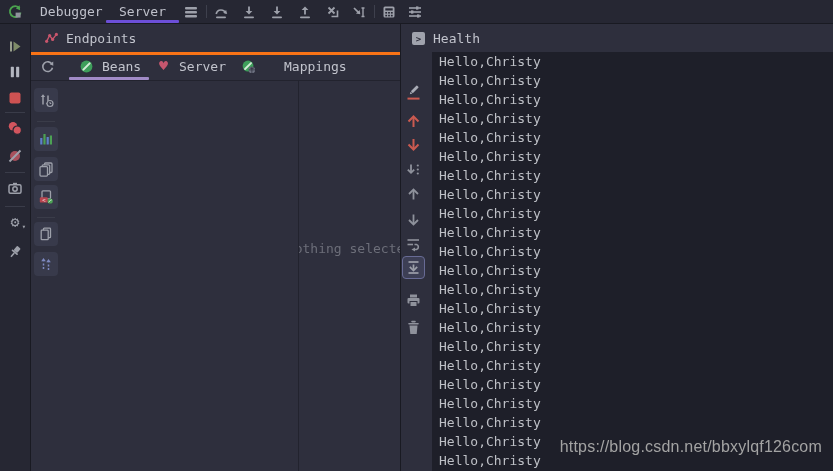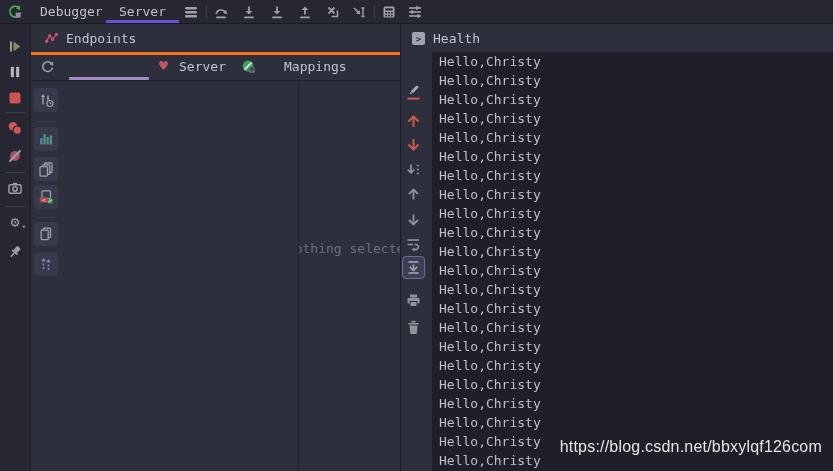--- a/index.html
+++ b/index.html
@@ -42,21 +42,21 @@
   .co-header{position:absolute;left:0;top:0;width:100%;height:28px;border-bottom:1px solid #22232e;}
   .co-hicon{position:absolute;left:11px;top:8px;width:13px;height:13px;background:#a0a3ad;border-radius:2px;
             display:flex;align-items:center;justify-content:center;font-size:9px;font-weight:bold;color:#2b2c39;}
   .co-strip{position:absolute;left:0;top:28px;width:31px;height:419px;background:#2e2f3d;}
   .csico{position:absolute;left:4px;width:17px;height:17px;}
   .sel-box{position:absolute;left:1px;width:23px;height:23px;background:#3d3f55;border:1px solid #686b95;border-radius:4px;box-sizing:border-box;}
   .co-body{position:absolute;left:31px;top:28px;width:402px;height:419px;background:#1e1f29;overflow:hidden;padding-left:7px;box-sizing:border-box;}
   .co-line{font-size:13px;line-height:19px;color:#bec0c6;white-space:pre;}
 
   .watermark{position:absolute;right:11px;top:438px;font-family:"Liberation Sans",sans-serif;
-             font-size:16px;color:#e5e5e5;letter-spacing:0.2px;}
+             font-size:16px;color:#a3a3a3;letter-spacing:0.2px;}
 </style>
 </head>
 <body>
 
 <div id="root">
 
   <div class="topbar">
 
     <span class="ico abs" style="left:6px;top:3px;width:18px;height:18px;">
       <svg width="16" height="16" viewBox="0 0 16 16">
@@ -215,20 +215,29 @@
       <span class="panel-title abs" style="left:35px;top:7px;">Endpoints</span>
     </div>
 
     <span class="ico abs" style="left:8px;top:34px;width:16px;height:16px;">
       <svg width="15" height="15" viewBox="0 0 16 16">
         <path d="M12.9 5.9 A5.2 5.2 0 1 0 13.3 9.3" fill="none" stroke="#9da0aa" stroke-width="1.7"></path>
         <polygon points="14.1,2.7 14.2,7.3 10.3,5.6" fill="#9da0aa"></polygon>
       </svg>
     </span>
 
+    <div class="ptab" style="left:48px;">
+      <span class="ico" style="width:15px;height:15px;">
+        <svg width="15" height="15" viewBox="0 0 16 16">
+          <circle cx="8" cy="8" r="6.3" fill="#3e9e5b"></circle>
+          <rect x="6.9" y="2.2" width="2.2" height="11.6" rx="1.1" fill="#d3ecd7" transform="rotate(45 8 8)"></rect>
+        </svg>
+      </span>
+      <span>Beans</span>
+    </div>
     <div class="ptab" style="left:125px;">
       <span class="ico" style="width:15px;height:15px;font-size:15px;color:#c4566e;line-height:1;">♥</span>
       <span>Server</span>
     </div>
     <div class="ptab" style="left:210px;gap:28px;">
       <span class="ico" style="width:15px;height:15px;">
         <svg width="15" height="15" viewBox="0 0 16 16">
           <circle cx="7.5" cy="7.5" r="5.8" fill="#3e9e5b"></circle>
           <rect x="6.5" y="2" width="2" height="11" rx="1" fill="#d3ecd7" transform="rotate(45 7.5 7.5)"></rect>
           <circle cx="11.6" cy="11.6" r="3.4" fill="#6f7382"></circle>

